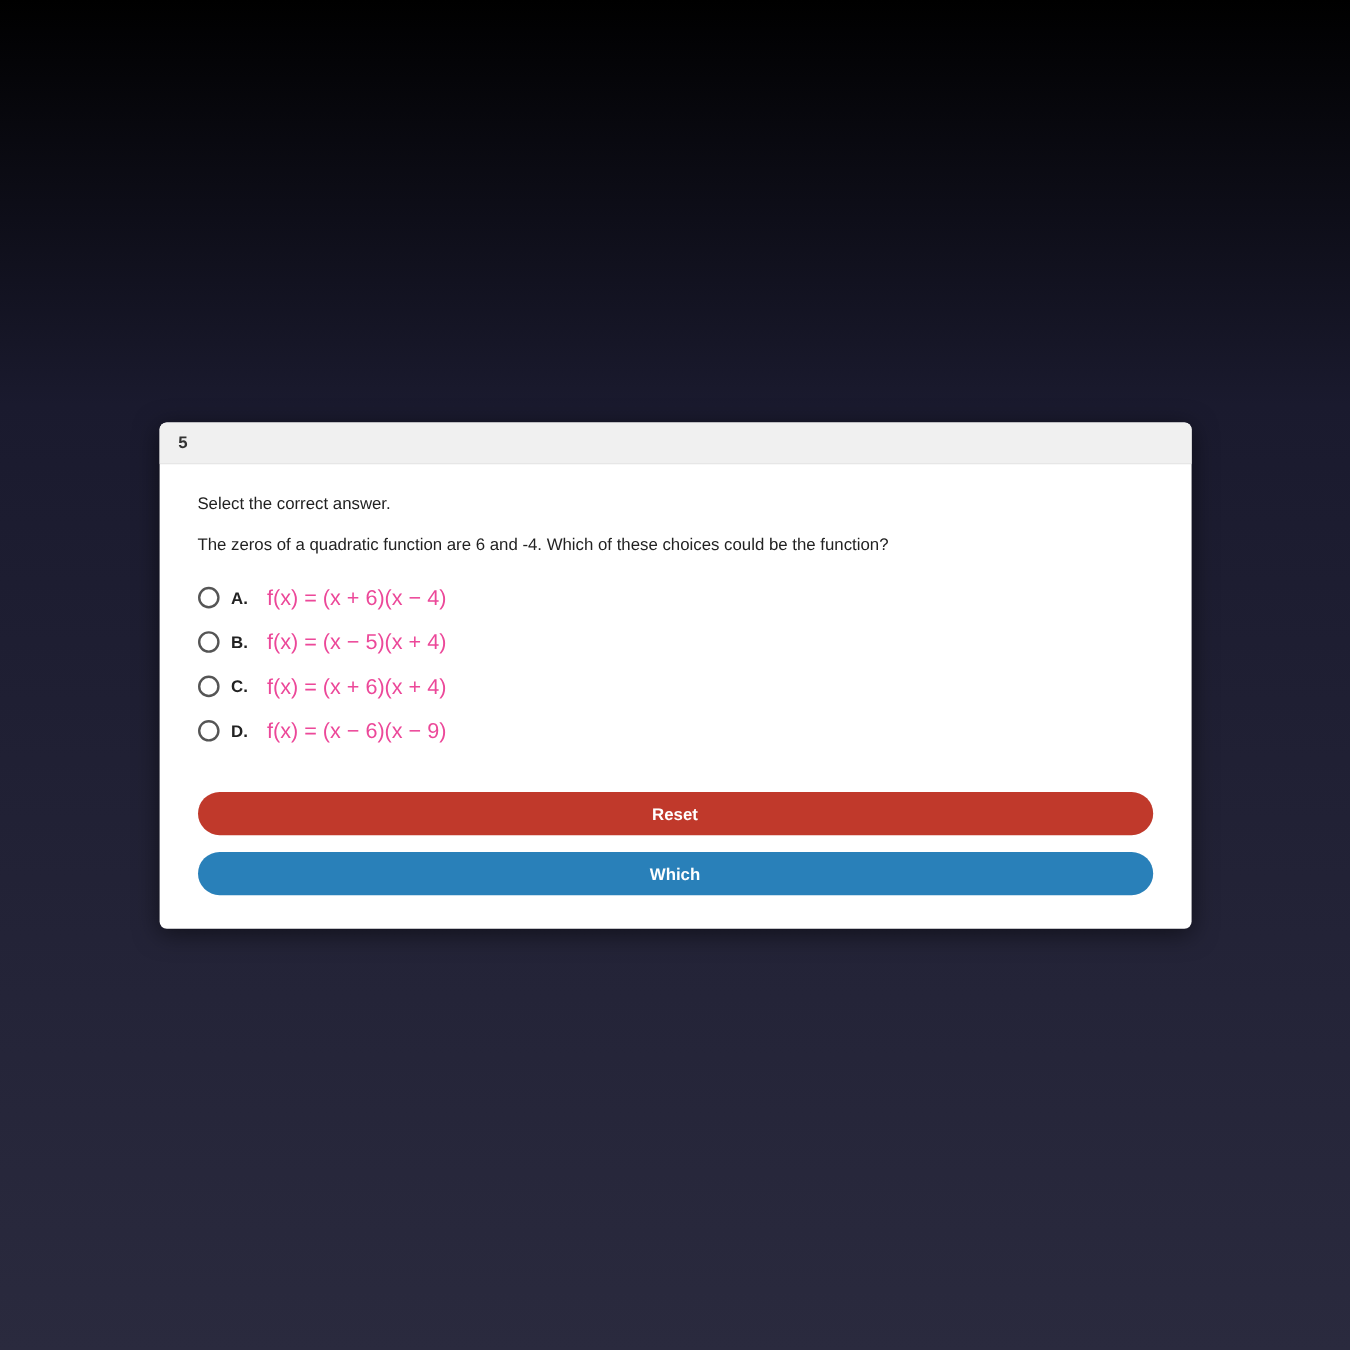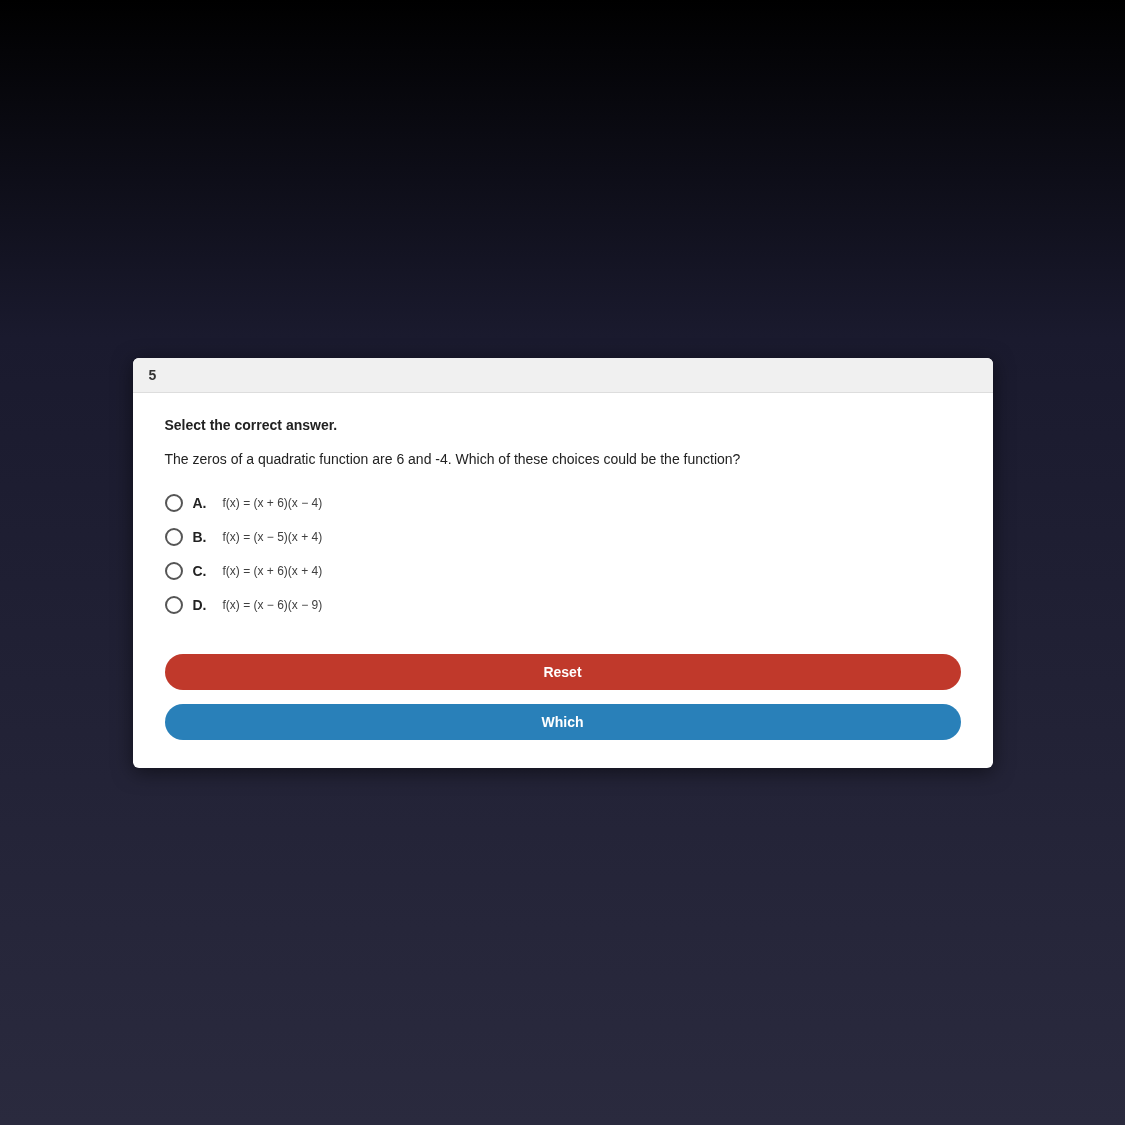--- a/index.html
+++ b/index.html
@@ -47,21 +47,21 @@
       font-weight: bold;
       color: #333;
     }
 
     .card-body {
       padding: 24px 32px 28px 32px;
     }
 
     .instruction {
       font-size: 14px;
-      font-weight: bold;
+      font-weight: normal;
       color: #222;
       margin-bottom: 16px;
     }
 
     .question-text {
       font-size: 14px;
       color: #222;
       margin-bottom: 24px;
       line-height: 1.5;
     }
@@ -89,22 +89,22 @@
     }
 
     .option-label {
       font-size: 14px;
       font-weight: bold;
       color: #222;
       min-width: 20px;
     }
 
     .option-text {
-      font-size: 12px;
-      color: #404040;
+      font-size: 18px;
+      color: #ec4899;
     }
 
     .buttons-row {
       display: flex;
       justify-content: flex-end;
       gap: 14px;
       padding-top: 8px;
       flex-direction: column;
     }
 

